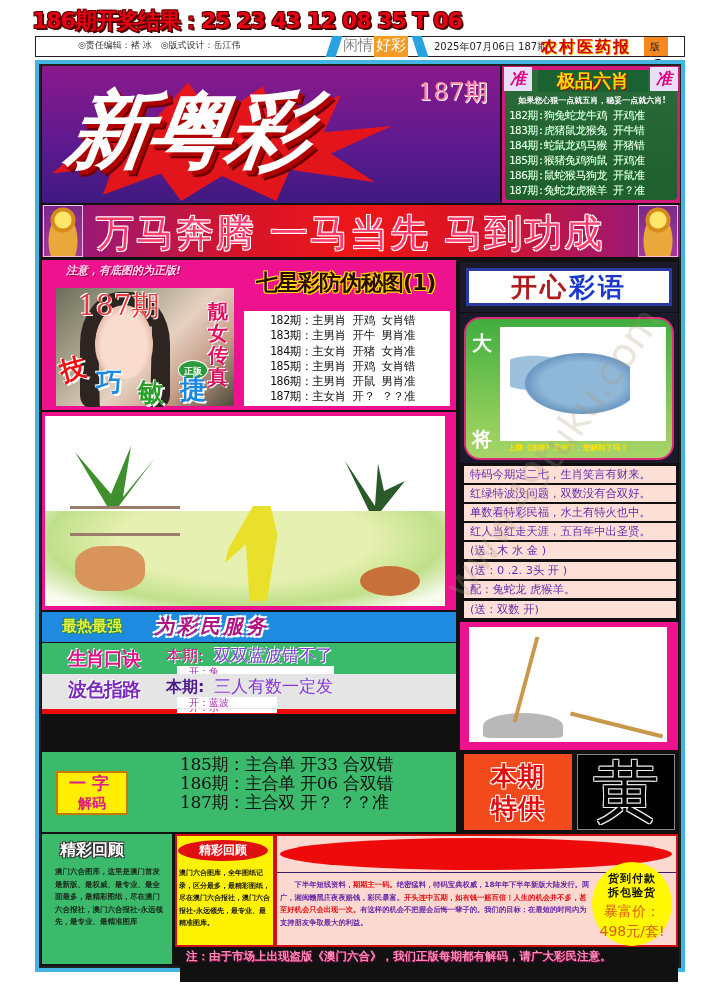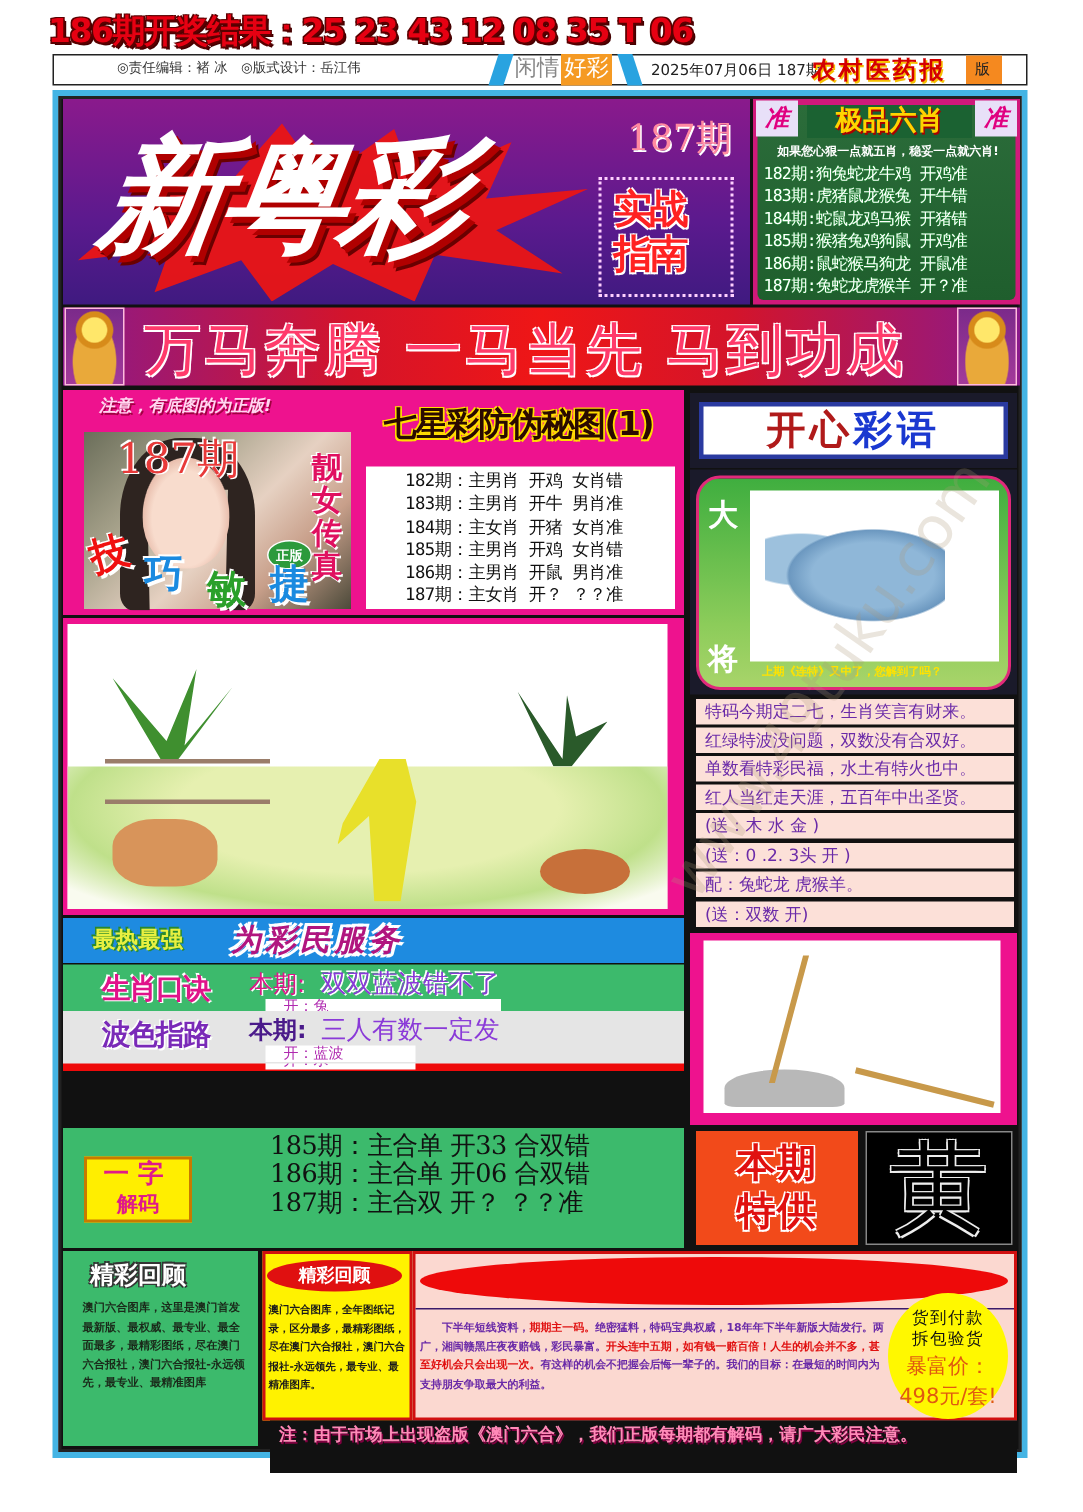--- a/index.html
+++ b/index.html
@@ -131,21 +131,21 @@
   #review-text1 { left: 55px; top: 866px; width: 112px; font-size: 7.5px; line-height: 12.5px; color: #1a2a1a; font-weight: bold; }
   #review-yellow { left: 175px; top: 834px; width: 100px; height: 113px; background: #fff200; border: 2px solid #d01010; }
   #review-oval { left: 178px; top: 840px; width: 90px; height: 21px; border-radius: 50%; background: #e01010; text-align: center; font-size: 12px; font-weight: bold; color: #fff; line-height: 21px; }
   #review-text2 { left: 179px; top: 867px; width: 92px; font-size: 7px; line-height: 12.5px; color: #1a1a1a; font-weight: bold; }
   #ad-box { left: 275px; top: 834px; width: 403px; height: 113px; background: #fbd8d0; border: 2px solid #d01010; }
   #ad-oval { left: 280px; top: 838px; width: 392px; height: 32px; border-radius: 50%; background: #ee0a0a; }
   #ad-divider { left: 277px; top: 872px; width: 399px; height: 1px; background: #3a1a6a; }
   #ad-text { left: 280px; top: 879px; width: 310px; font-size: 7.3px; line-height: 12.5px; color: #6a2aa8; text-indent: 2em; font-weight: bold; }
   #ad-text .r { color: #e01010; }
   #ad-circle { left: 592px; top: 862px; width: 80px; height: 84px; border-radius: 50%; background: #fff800; text-align: center; padding-top: 10px; }
-  #ad-circle .c1 { display: block; font-size: 11px; font-weight: normal; color: #111; line-height: 14px; letter-spacing: 1px; }
+  #ad-circle .c1 { display: block; font-size: 11px; font-weight: bold; color: #111; line-height: 14px; letter-spacing: 1px; }
   #ad-circle .c2 { display: block; font-size: 14px; color: #e05a10; line-height: 18px; margin-top: 2px; }
   #footer-note { left: 180px; top: 947px; width: 498px; height: 35px; background: #111; font-size: 11.5px; font-weight: bold; color: #ff8ab8; line-height: 19px; padding-left: 6px; white-space: nowrap; text-shadow: 1px 1px 0 #800040; }
 </style>
 </head>
 <body>
 
 <div id="result-line" class="abs">186期开奖结果：25 23 43 12 08 35 T 06</div>
 
 <div id="header-bar" class="abs">
   <div id="editor-info" class="abs">◎责任编辑：褚 冰　◎版式设计：岳江伟</div>
@@ -160,24 +160,20 @@
   <div id="page-badge" class="abs"><span>版</span><b>1</b></div>
 </div>
 
 <div id="frame" class="abs"></div>
 <div id="inner" class="abs"></div>
 
 <div id="masthead" class="abs">
   <div id="mast-burst" class="abs"></div>
   <div id="mast-title" class="abs">新粤彩</div>
   <div id="mast-issue" class="abs">187期</div>
-  <div id="mast-guide" class="abs">
-    <span>实战</span>
-    <span>指南</span>
-  </div>
 </div>
 
 <div id="six-box" class="abs"></div>
 <div id="six-inner" class="abs"></div>
 <div class="abs zhun-badge" style="left:504px;">准</div>
 <div class="abs zhun-badge" style="left:650px;">准</div>
 <div id="six-title" class="abs">极品六肖</div>
 <div id="six-sub" class="abs">如果您心狠一点就五肖，稳妥一点就六肖!</div>
 <div id="six-list" class="abs">
   <div>182期:狗兔蛇龙牛鸡  开鸡准</div>

